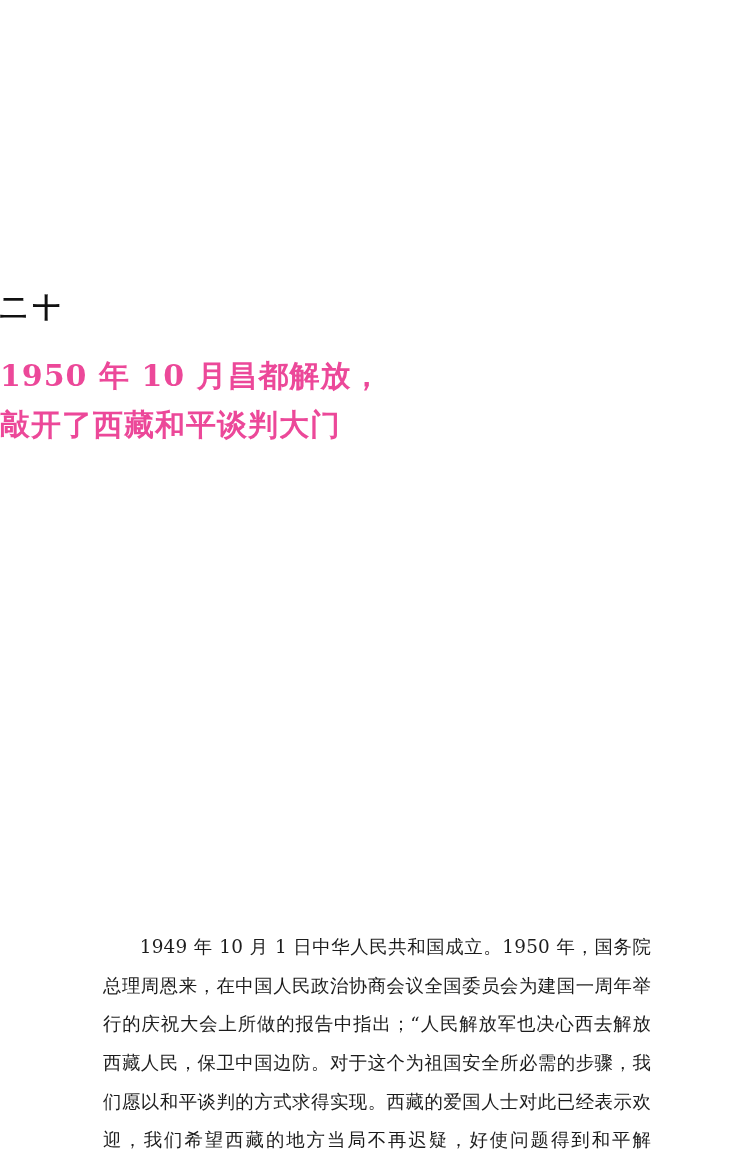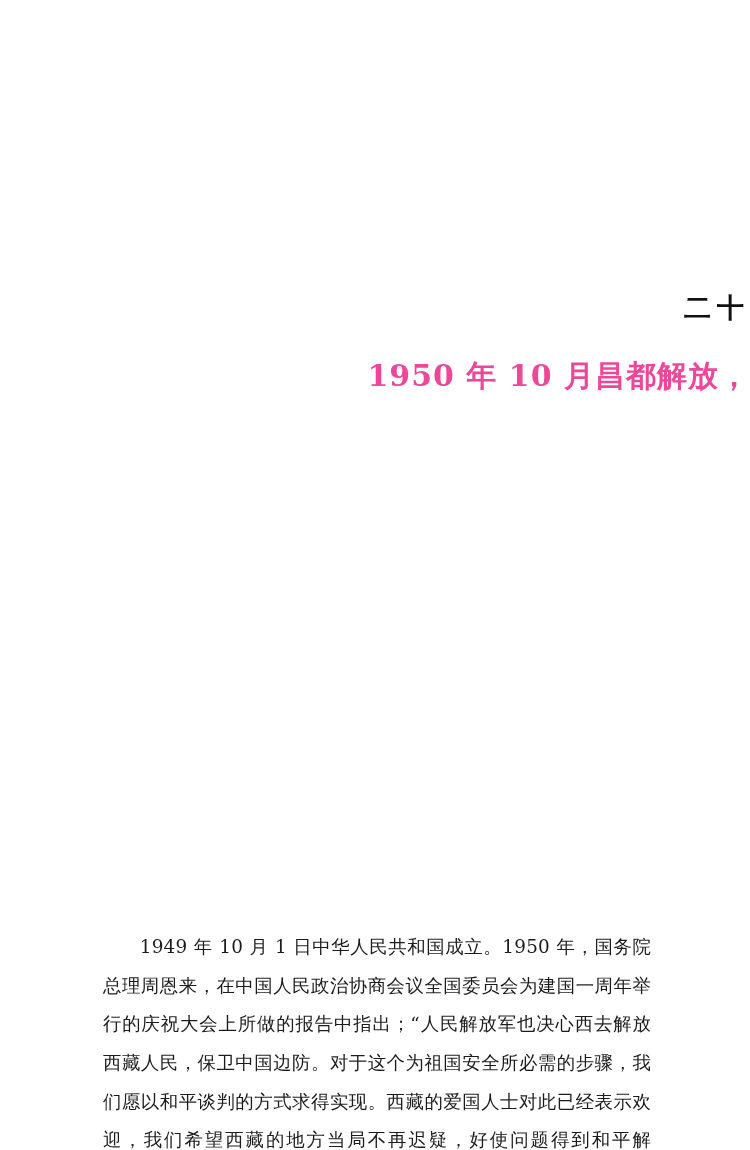--- a/index.html
+++ b/index.html
@@ -16,21 +16,21 @@
     overflow: hidden;
   }
   .page {
     width: 750px;
     height: 1150px;
     box-sizing: border-box;
     position: relative;
   }
   .chapter-head {
     margin-top: 290px;
-    text-align: right;
+    text-align: left;
   }
   .chapter-number {
     font-size: 27px;
     font-weight: 700;
     letter-spacing: 6px;
     color: #111;
     font-family: "DejaVu Serif", "Liberation Serif", serif;
   }
   .chapter-title {
     margin-top: 26px;
@@ -62,20 +62,21 @@
 </style>
 </head>
 <body>
 
 <div class="page">
 
   <div class="chapter-head">
     <div class="chapter-number">二十</div>
     <h1 class="chapter-title">
       <span class="line">1950 年 10 月昌都解放，</span>
+      <span class="line">敲开了西藏和平谈判大门</span>
     </h1>
   </div>
 
   <div class="body-block">
     <p class="para">1949 年 10 月 1 日中华人民共和国成立。1950 年，国务院总理周恩来，在中国人民政治协商会议全国委员会为建国一周年举行的庆祝大会上所做的报告中指出；“人民解放军也决心西去解放西藏人民，保卫中国边防。对于这个为祖国安全所必需的步骤，我们愿以和平谈判的方式求得实现。西藏的爱国人士对此已经表示欢迎，我们希望西藏的地方当局不再迟疑，好使问题得到和平解决。”可见中央政府已经明确了和平解放西藏的大政方针。在这个精神鼓舞下，当时长期羁留在青海的十世班禅额尔德尼，致电毛泽东主席和朱德总司令，表示拥护中央人民政府，希望早日解放西藏。毛主席和朱总司令还给班禅大师复电，对他的愿望给予了肯定答复。</p>
 
   </div>
 
 </div>
 

